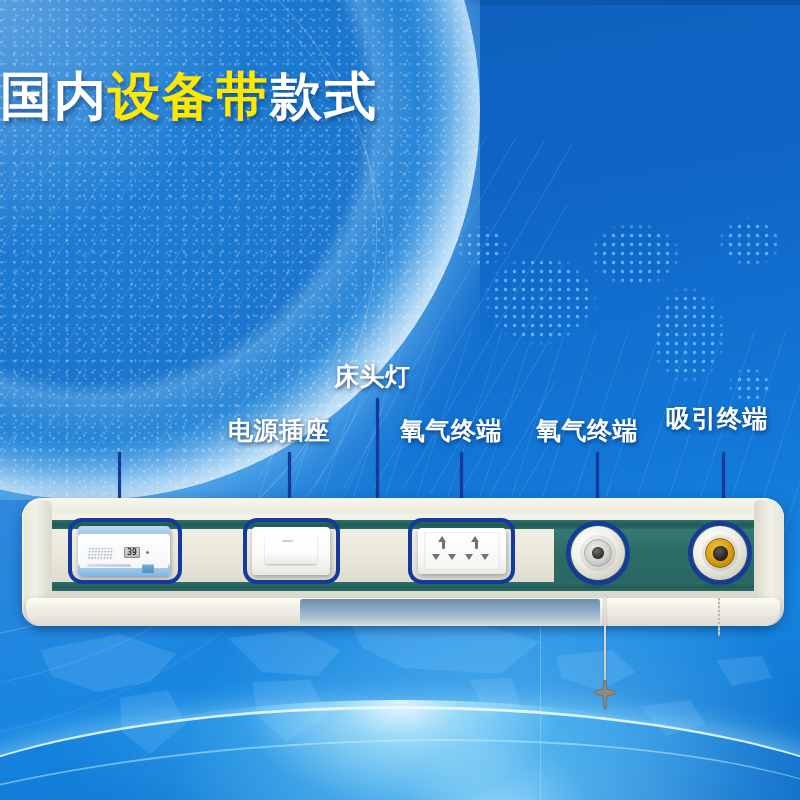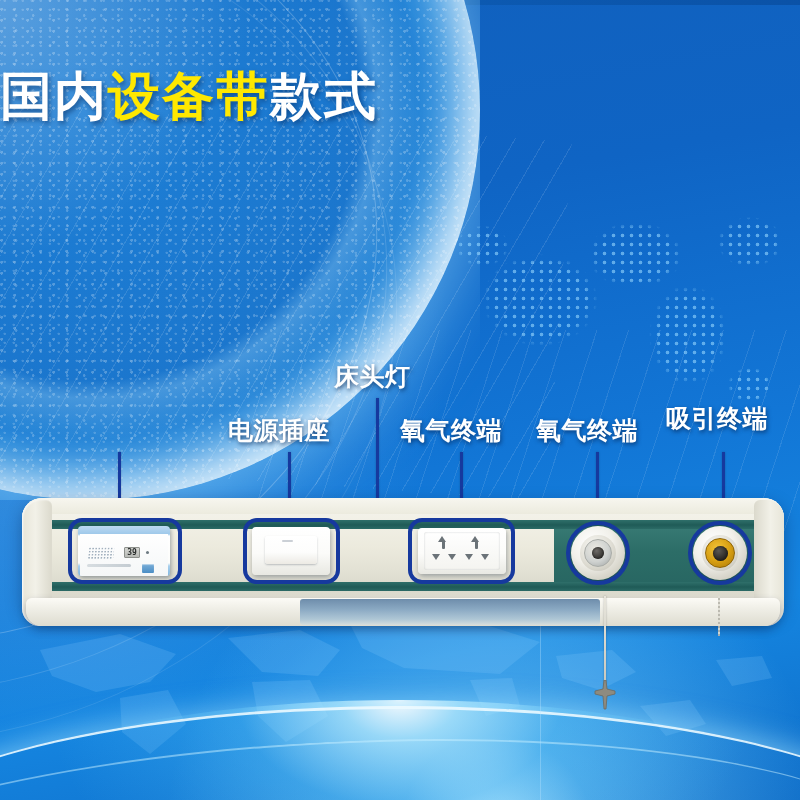--- a/index.html
+++ b/index.html
@@ -263,21 +263,21 @@
   
   .intercom {
     position:absolute; left:78px; top:526px;
     width:92px; height:50px;
     border-radius:4px;
     background:linear-gradient(180deg,#bcd9f2 0%, #9fc9ea 16%, #ffffff 20%, #fdfdfb 74%, #a8cfec 80%, #7fb6e0 100%);
     box-shadow:1px 2px 4px rgba(0,20,50,.35);
     overflow:hidden;
   }
   .ic-face {
-    position:absolute; left:2px; top:8px; width:88px; height:46px;
+    position:absolute; left:2px; top:8px; width:88px; height:34px;
     background:linear-gradient(180deg,#ffffff,#f4f6f7);
   }
   .ic-grille {
     position:absolute; left:8px; top:13px; width:26px; height:12px;
     background-image:
       radial-gradient(circle, rgba(90,115,140,.55) 0 .7px, transparent 1.1px);
     background-size:3.1px 3.1px;
     border-radius:2px;
     transform:skewX(-6deg);
   }

